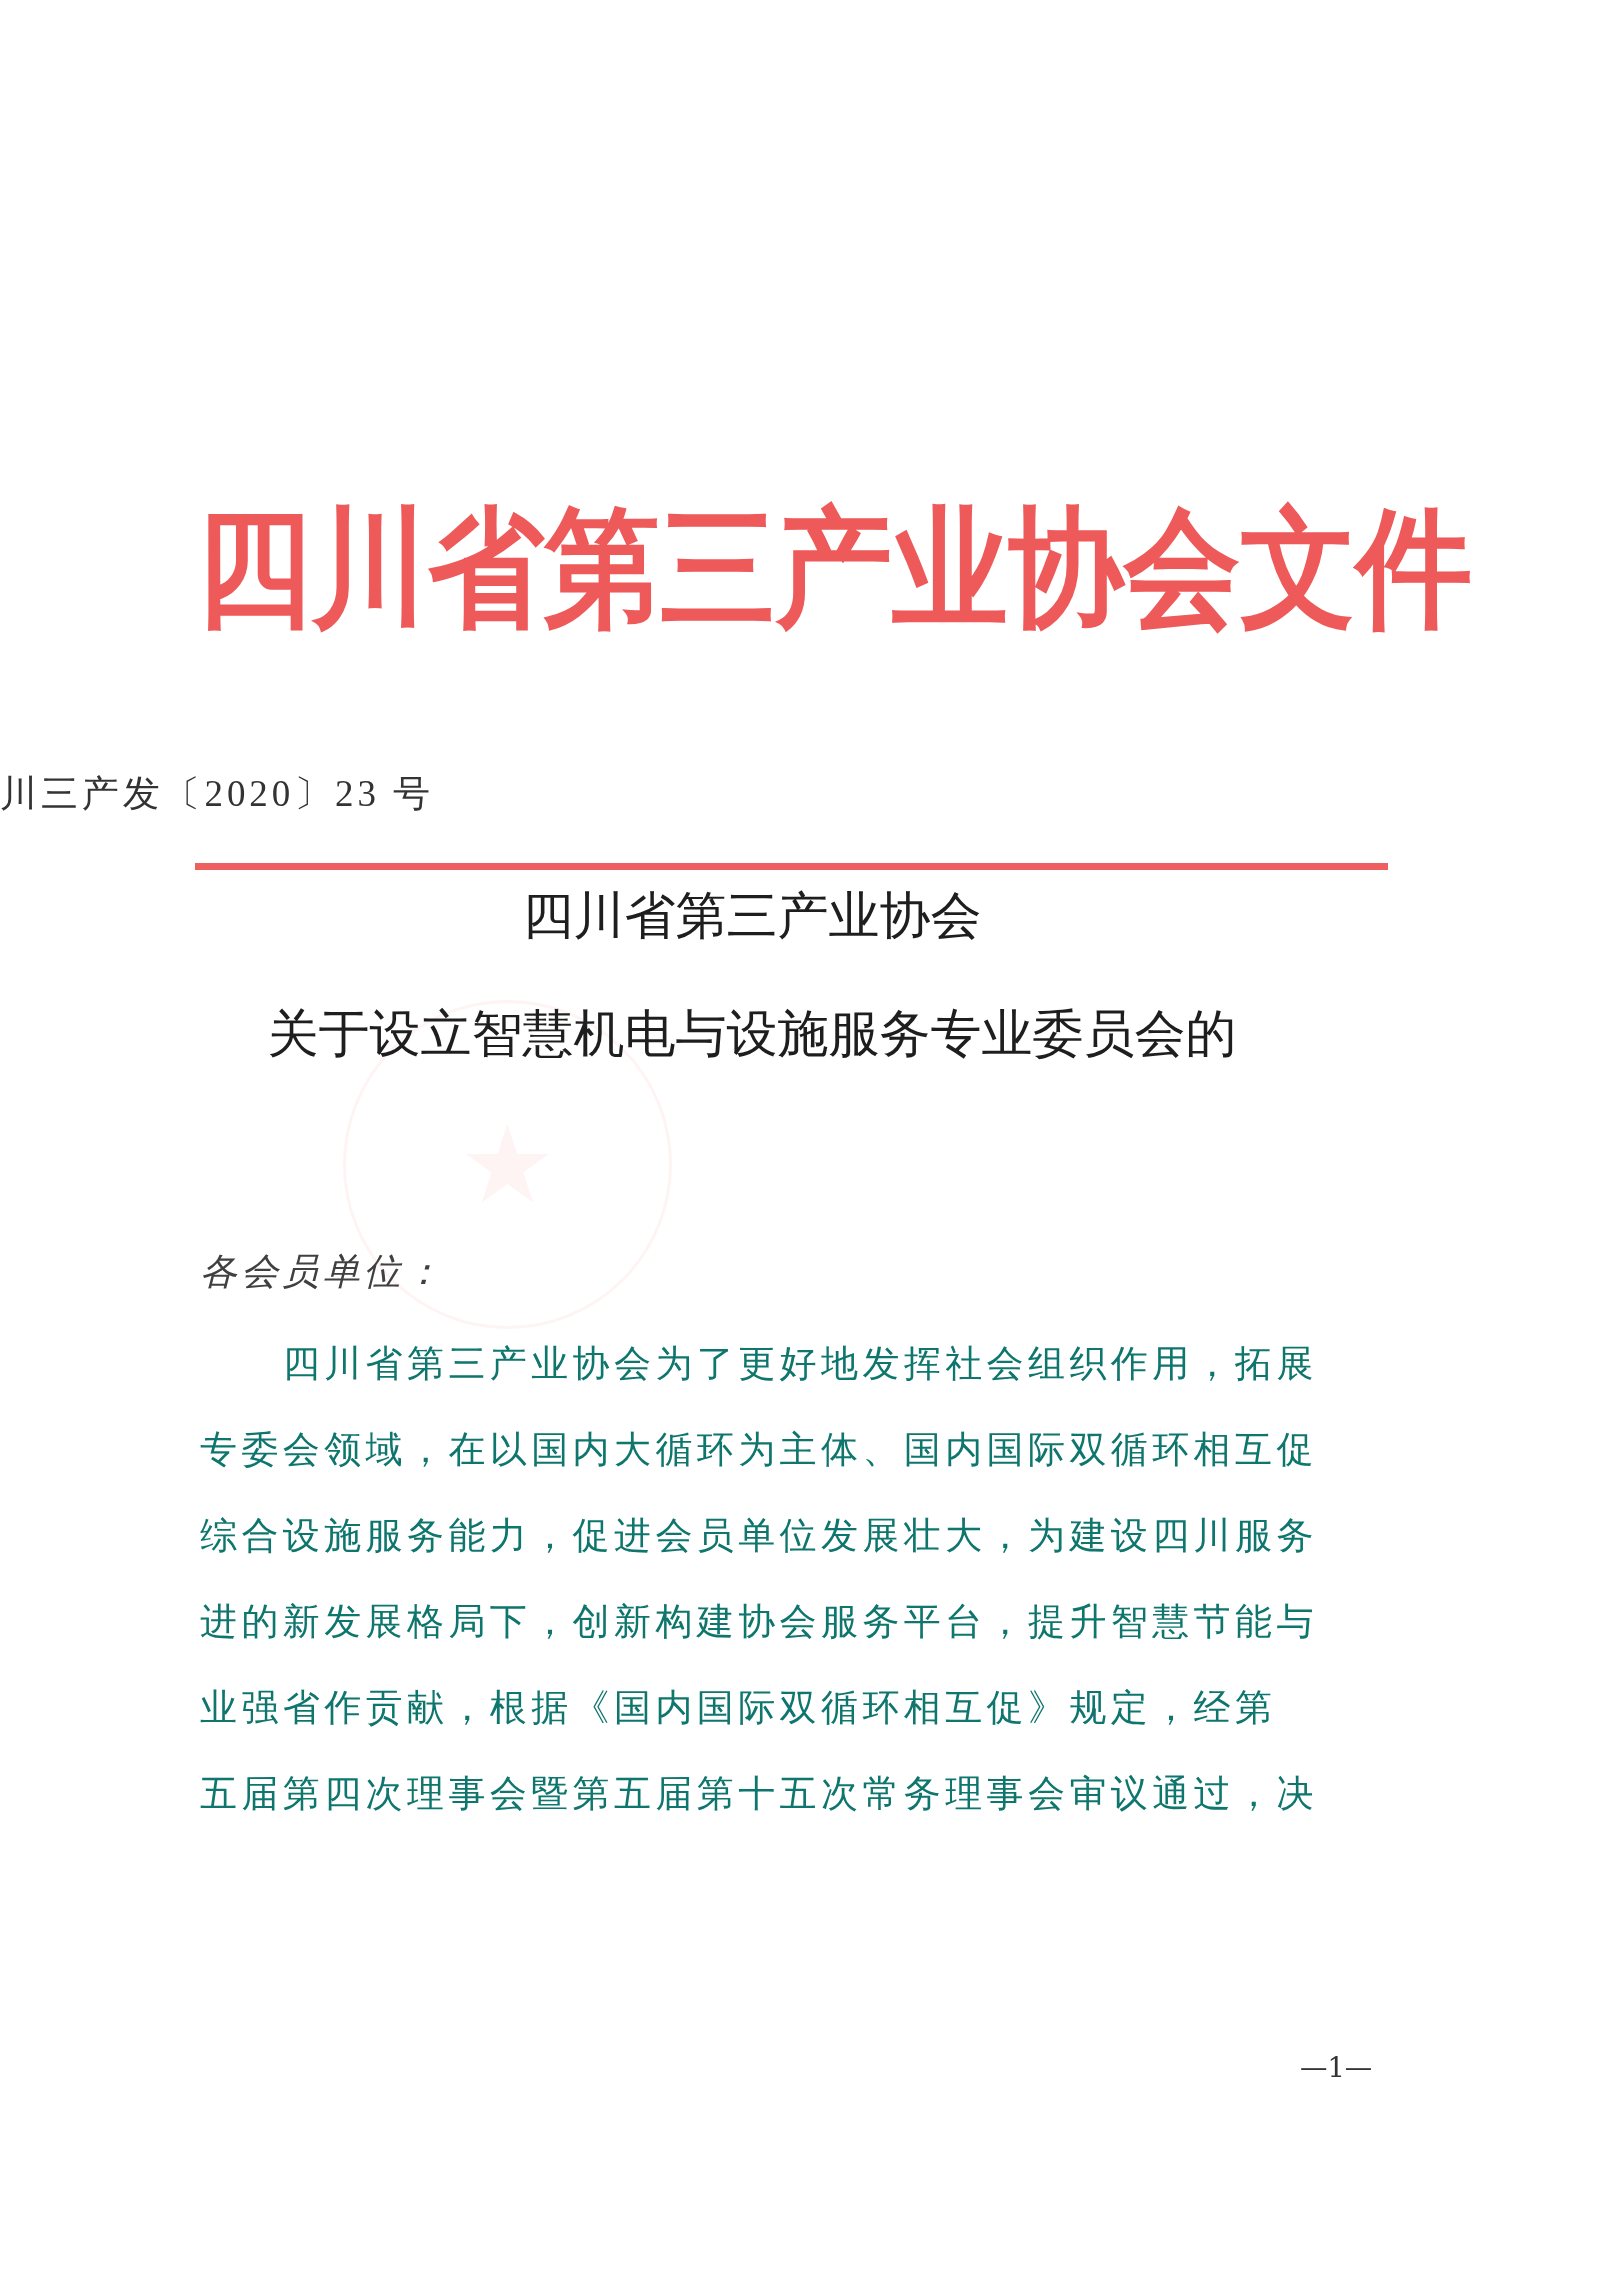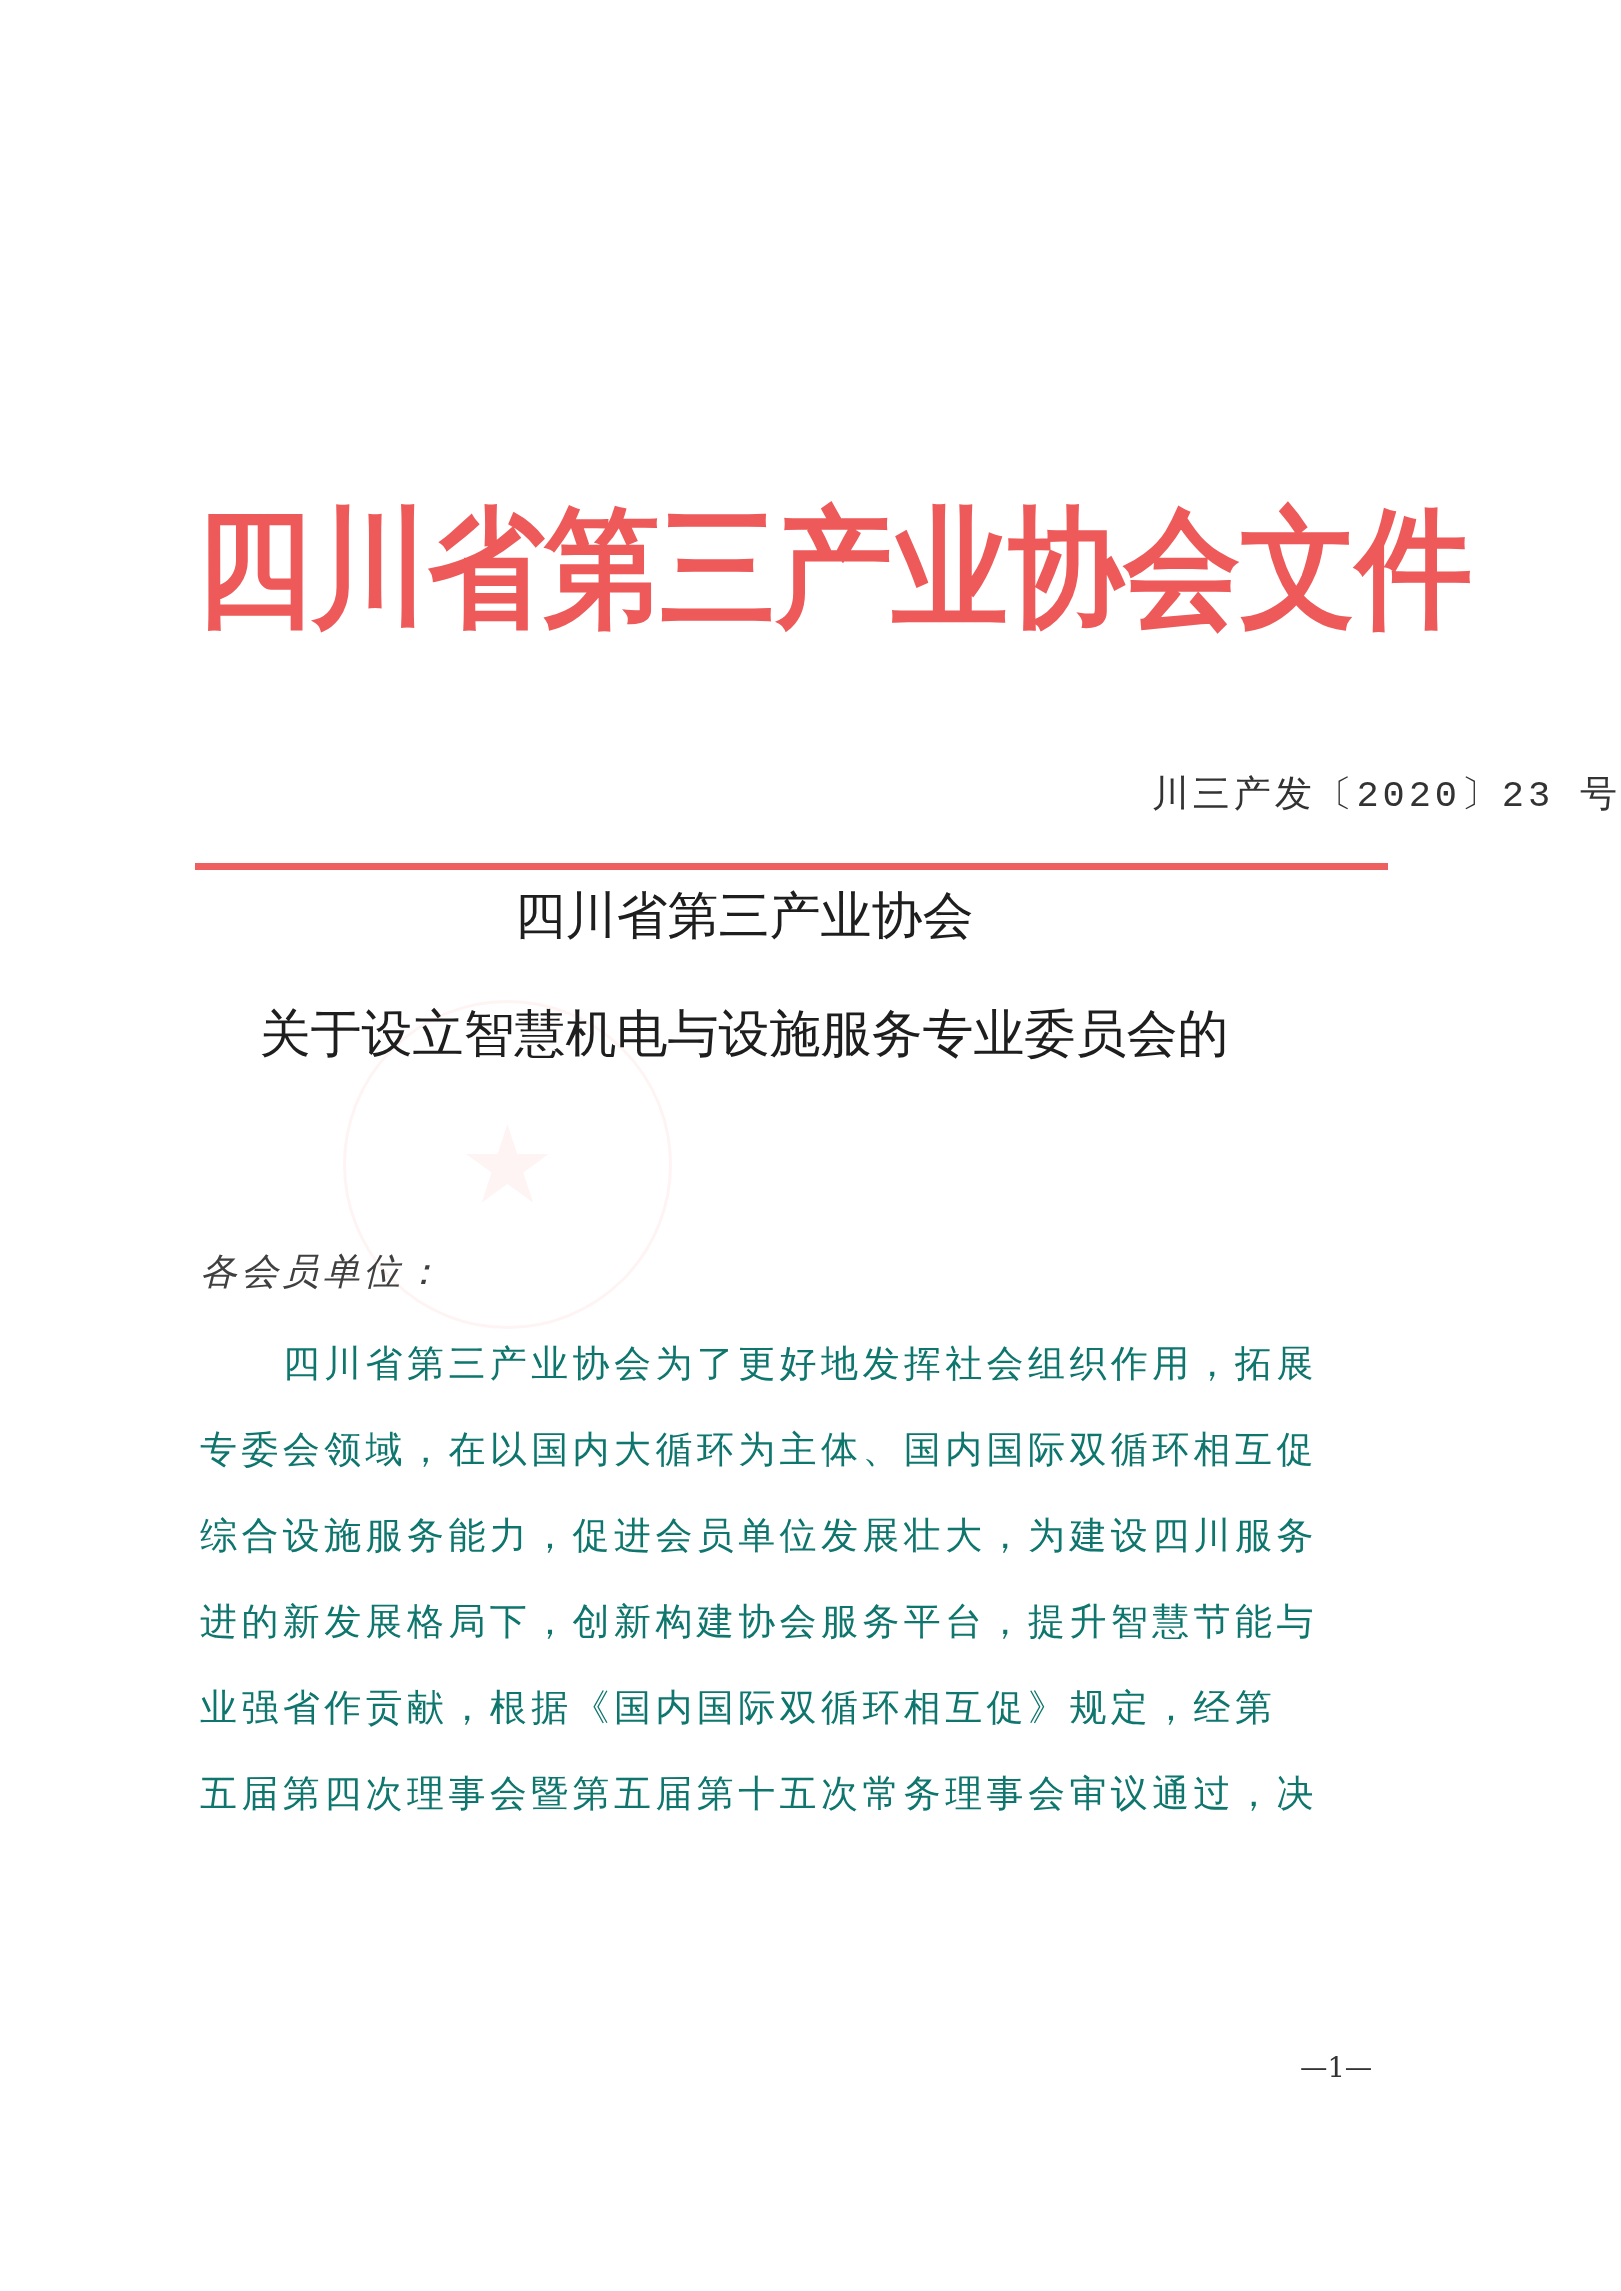--- a/index.html
+++ b/index.html
@@ -9,39 +9,39 @@
 
   .red-header {
     position: absolute; left: 196px; top: 495px; width: 1192px; height: 147px;
     display: flex; justify-content: space-between; align-items: center;
     color: #ee5a5a; font-family: "DejaVu Serif", serif; font-weight: bold;
     font-size: 116px; letter-spacing: 0; transform: scaleY(1.12);
   }
   .red-header span { display: inline-block; width: 116px; text-align: center; }
 
   .doc-number {
-    position: absolute; left: 0; width: 1621px; top: 769px; text-align: right;
-    font-family: Liberation Mono, monospace; font-size: 37px; color: #333; letter-spacing: 3.9px;
+    position: absolute; left: 0; width: 1621px; top: 769px; text-align: left;
+    font-family: Liberation Serif, serif; font-size: 37px; color: #333; letter-spacing: 3.9px;
   }
 
   .red-rule {
     position: absolute; left: 195px; top: 863px; width: 1193px; height: 6.9px;
     background: #ee5f5f;
   }
 
   .seal {
     position: absolute; left: 343px; top: 1000px; width: 323px; height: 323px;
     border-radius: 50%; border: 3.9px solid rgba(238, 120, 120, 0.08);
     color: rgba(238, 120, 120, 0.08); font-size: 108px; display: flex;
     align-items: center; justify-content: center;
   }
 
   .title-line {
-    position: absolute; left: 0; width: 1472px; text-align: center;
-    font-family: "DejaVu Sans", sans-serif; font-size: 51px; color: #1e1e1e; padding-left: 8px;
+    position: absolute; left: 16px; width: 1472px; text-align: center;
+    font-family: "DejaVu Sans", sans-serif; font-size: 51px; color: #1e1e1e;
   }
   .title-1 { top: 882px; }
   .title-2 { top: 1000px; }
   .title-3 { top: 1106px; }
 
   .salutation {
     position: absolute; left: 200px; top: 1247px; font-size: 37px; color: #404040;
     letter-spacing: 3.9px;
     font-style: italic;
   }

